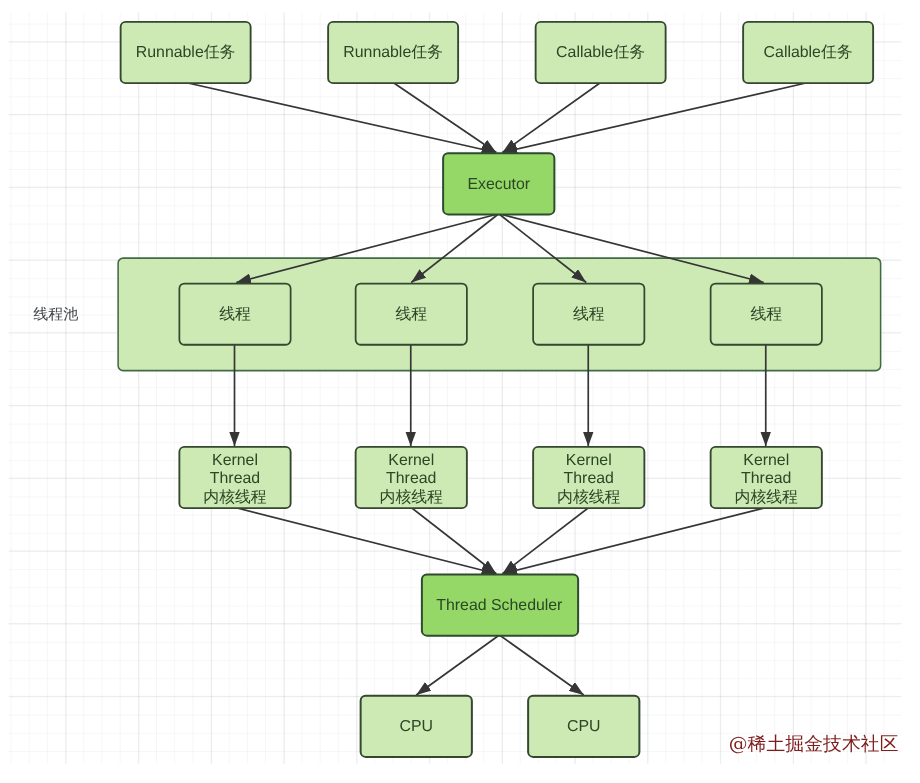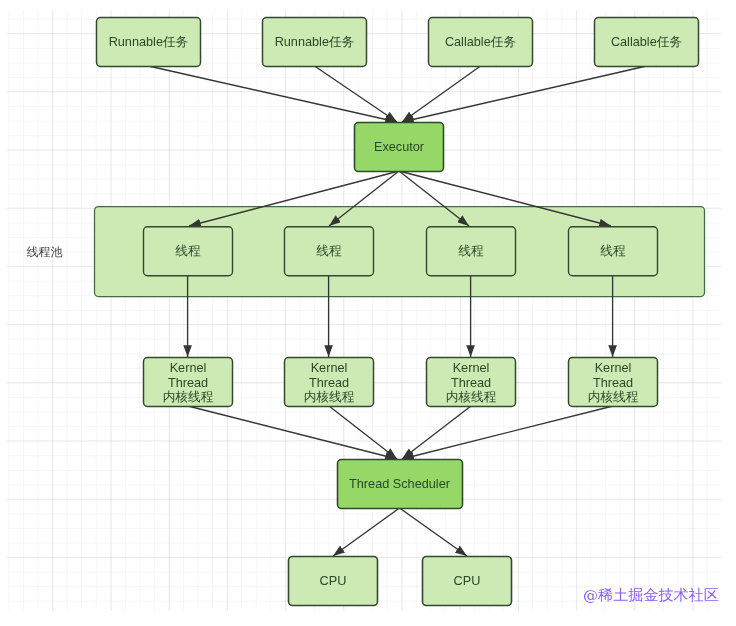--- a/index.html
+++ b/index.html
@@ -15,21 +15,21 @@
        linear-gradient(to bottom, rgba(100,112,124,0.06) 1px, transparent 1px);
      background-size:58.2px 58.2px, 58.2px 58.2px, 14.55px 14.55px, 14.55px 14.55px;
      background-position:45.5px 23px, 45.5px 23px, 1.45px 8.9px, 1.45px 8.9px;
   }
   svg#diagram{position:absolute;left:0;top:0;width:736px;height:626px;
       shape-rendering:geometricPrecision;filter:blur(0px);}
   .nlabel{font-family:"Liberation Sans",sans-serif;font-size:12.7px;
           fill:#2a4726;text-anchor:middle;dominant-baseline:middle;}
   .plabel{font-family:"Liberation Sans",sans-serif;font-size:12px;fill:#3f4246;}
   #watermark{position:absolute;left:583px;top:586px;opacity:0.995;font-family:"DejaVu Serif",serif;
-      font-size:15px;color:#8b5cf6;letter-spacing:0.1px;white-space:nowrap;text-align:center;}
+      font-size:15px;color:#7f1d1d;letter-spacing:0.1px;white-space:nowrap;text-align:center;}
 </style>
 </head>
 <body>
 
 <div id="canvas">
   <div id="grid"></div>
 
   <svg id="diagram" viewBox="0 0 736 626">
     <defs>
       <marker id="arrow" viewBox="0 0 11.8 8.6" refX="11.8" refY="4.3" markerWidth="11.8" markerHeight="8.6" orient="auto-start-reverse" markerUnits="userSpaceOnUse">

